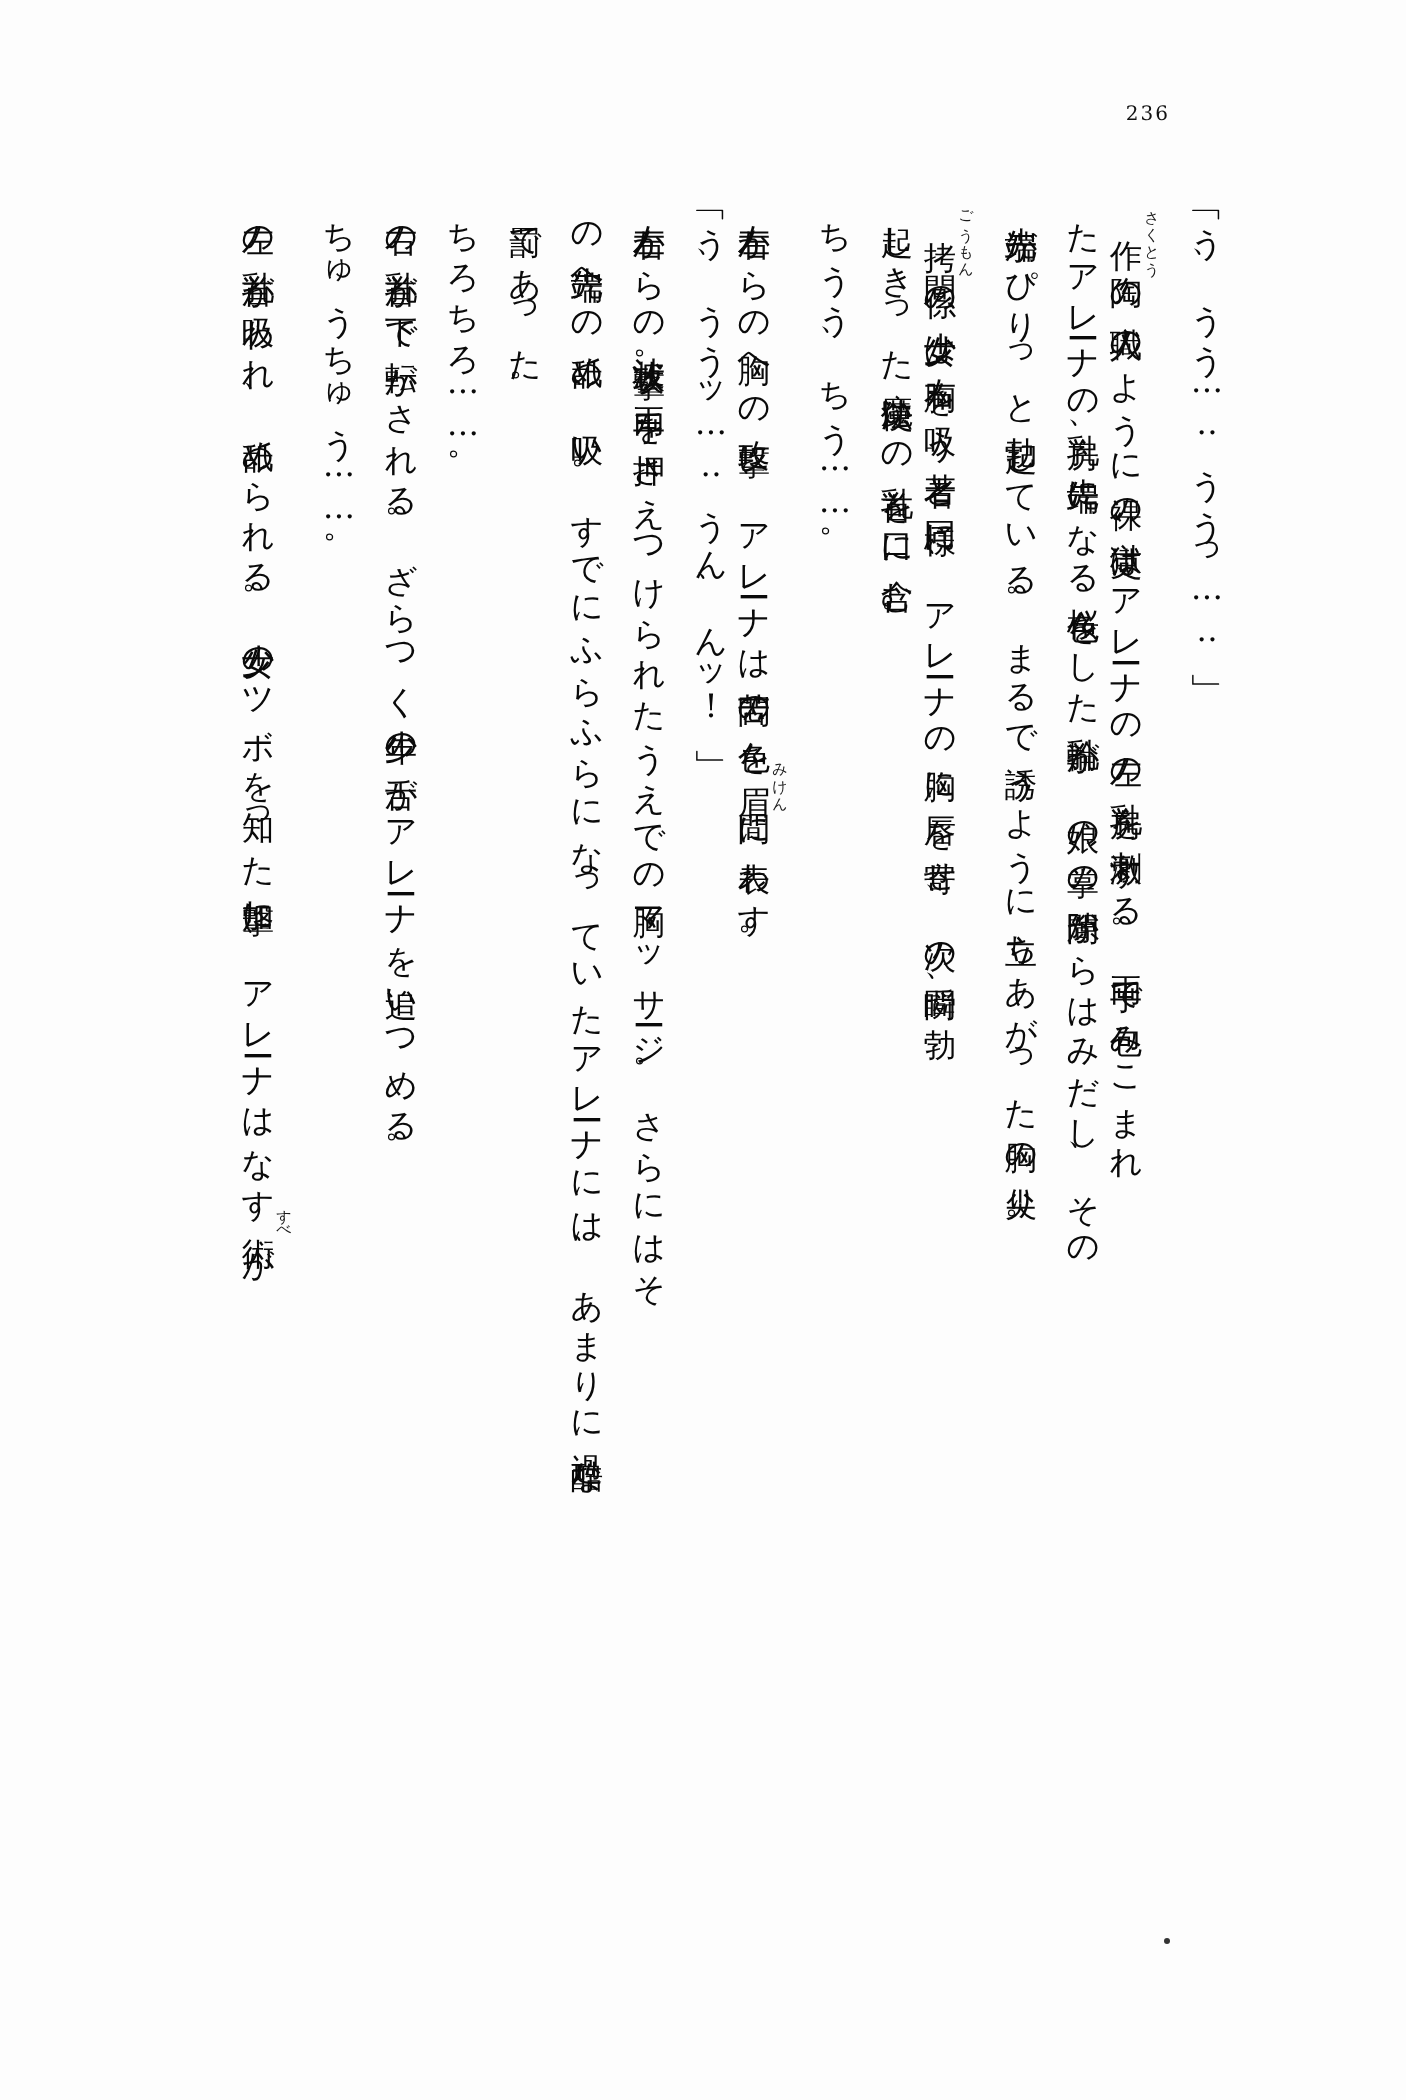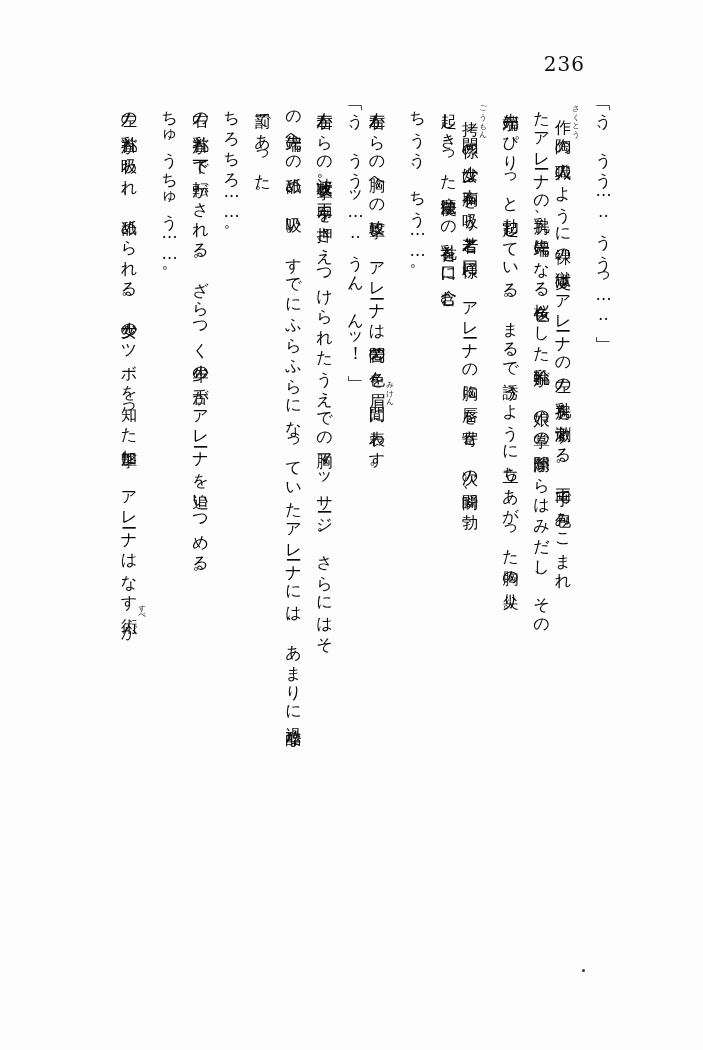--- a/index.html
+++ b/index.html
@@ -21,21 +21,21 @@
     height: 1050px;
     background: #fdfdfd;
     box-sizing: border-box;
   }
 
   
   .page-number {
     position: absolute;
     top: 52px;
     right: 118px;
-    font-size: 20px;
+    font-size: 10px;
     letter-spacing: 1px;
     font-family: "DejaVu Serif", "Liberation Serif", serif;
     color: #111;
     margin-left: 11px;
   }
 
   
   .body-text {
     position: absolute;
     top: 100px;

